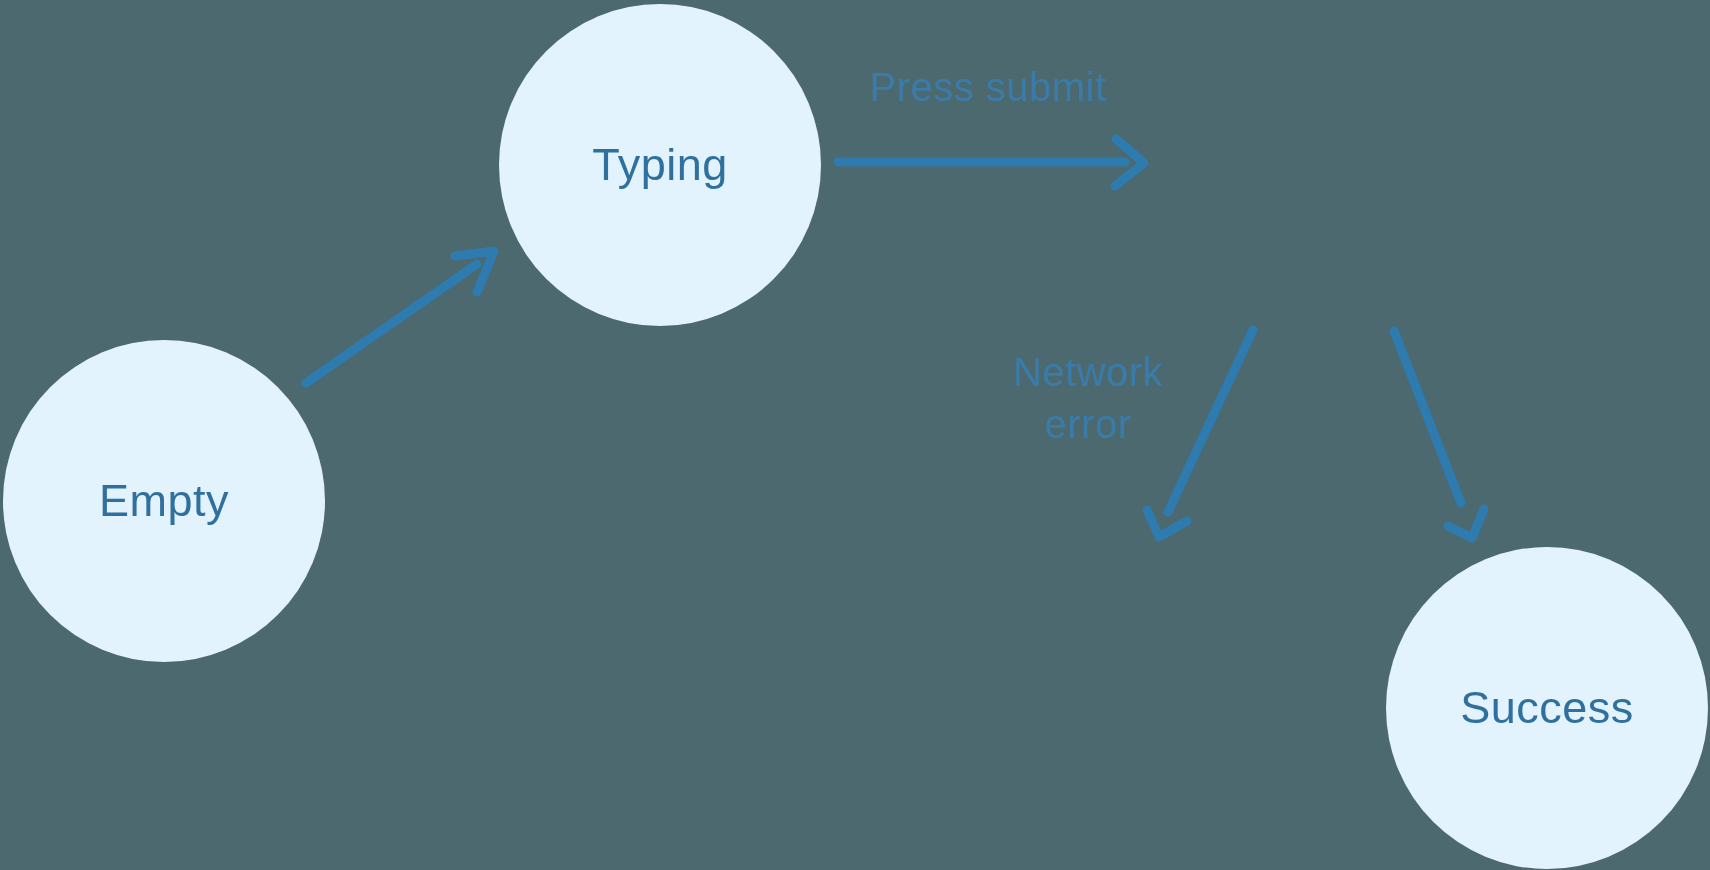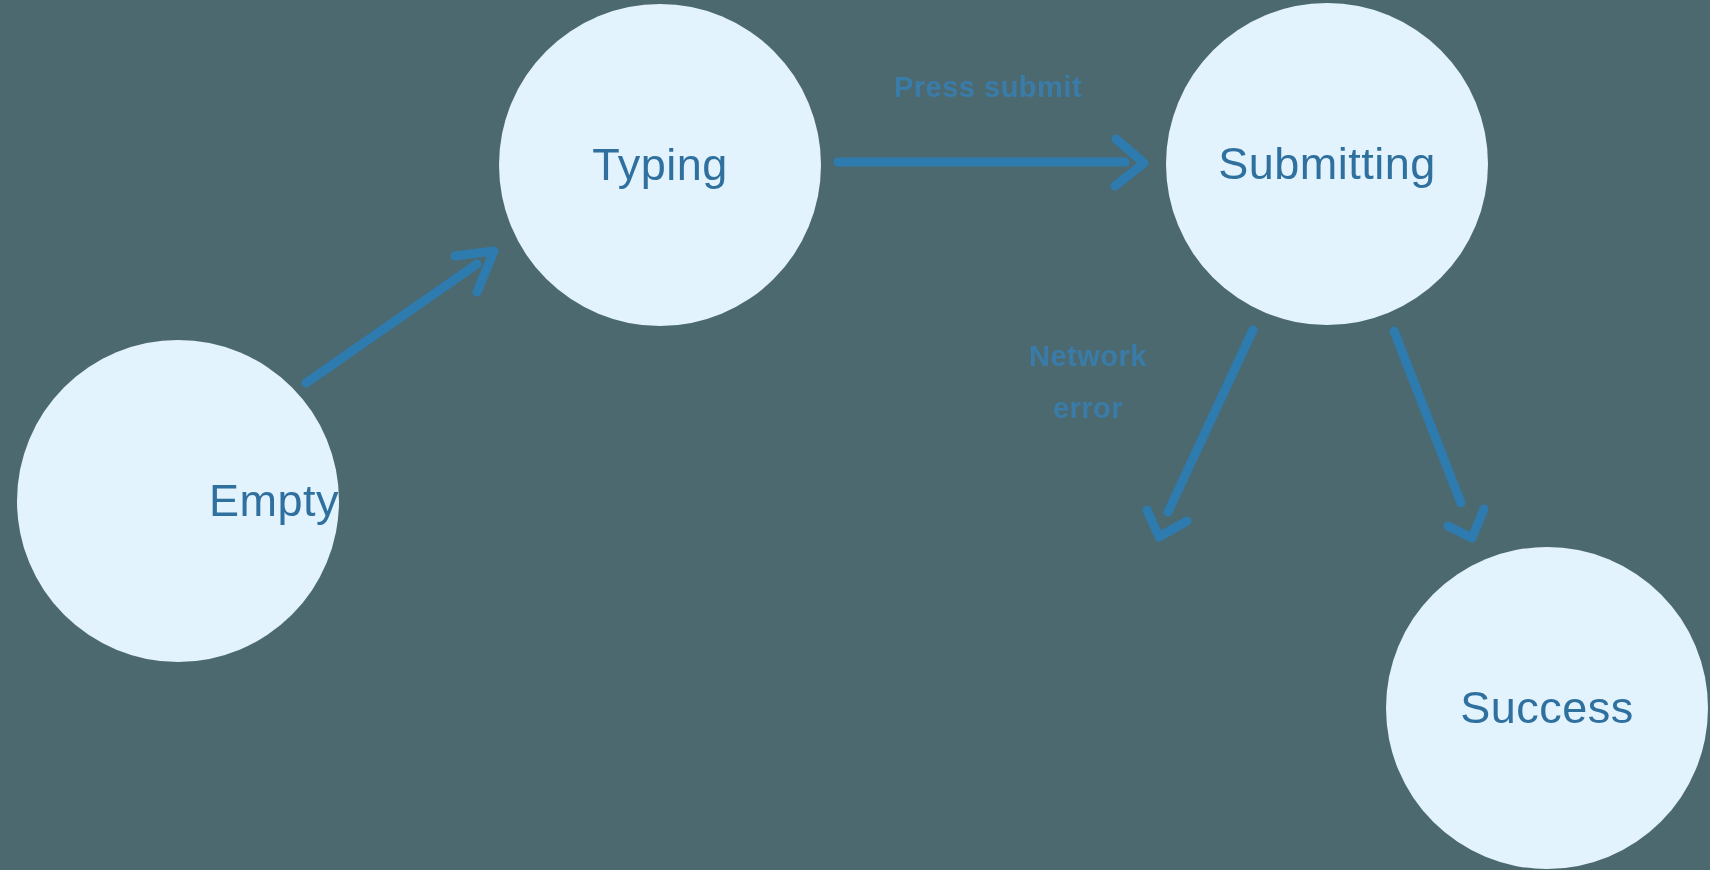--- a/index.html
+++ b/index.html
@@ -30,39 +30,39 @@
     align-items: center;
     justify-content: center;
   }
   .state-node .label {
     color: var(--node-text);
     font-size: 45px;
     font-weight: 500;
     letter-spacing: 0.5px;
     white-space: nowrap;
   }
-  .node-empty      { left: 17px;    top: 340px; justify-content: flex-end; }
+  .node-empty      { left: 3px;    top: 340px; }
   .node-typing     { left: 499px;  top: 4px;   }
   .node-submitting { left: 1166px; top: 3px;   }
   .node-error      { left: 926px;  top: 546px; }
   .node-success    { left: 1386px; top: 547px; }
 
   .edge-label {
     position: absolute;
     transform: translate(-50%, -50%);
     color: var(--edge-label);
-    font-size: 29px;
-    font-weight: 700;
+    font-size: 40px;
+    font-weight: 400;
     line-height: 52px;
     text-align: center;
     letter-spacing: 0.5px;
   }
   .lbl-start-typing    { left: 327px;  top: 238px; width: 170px; }
   .lbl-press-submit    { left: 988px;  top: 87px;  white-space: nowrap; }
-  .lbl-network-error   { left: 1088px; top: 382px; width: 190px; }
+  .lbl-network-error   { left: 1088px; top: 398px; width: 190px; }
   .lbl-network-success { left: 1547px; top: 397px; width: 190px; }
 
   svg.edges {
     position: absolute;
     left: 0; top: 0;
     width: 1710px; height: 870px;
     pointer-events: none;
   }
   svg.edges path {
     fill: none;
@@ -97,23 +97,20 @@
   </svg>
 
   <div class="state-node node-empty">
     <span class="label">Empty</span>
   </div>
 
   <div class="state-node node-typing">
     <span class="label">Typing</span>
   </div>
 
-  <div class="state-node node-submitting">
-    <span class="label">Submitting</span>
-  </div>
 
 
   <div class="state-node node-success">
     <span class="label">Success</span>
   </div>
 
   <div class="edge-label lbl-press-submit">Press submit</div>
   <div class="edge-label lbl-network-error">Network error</div>
 
 </div>

